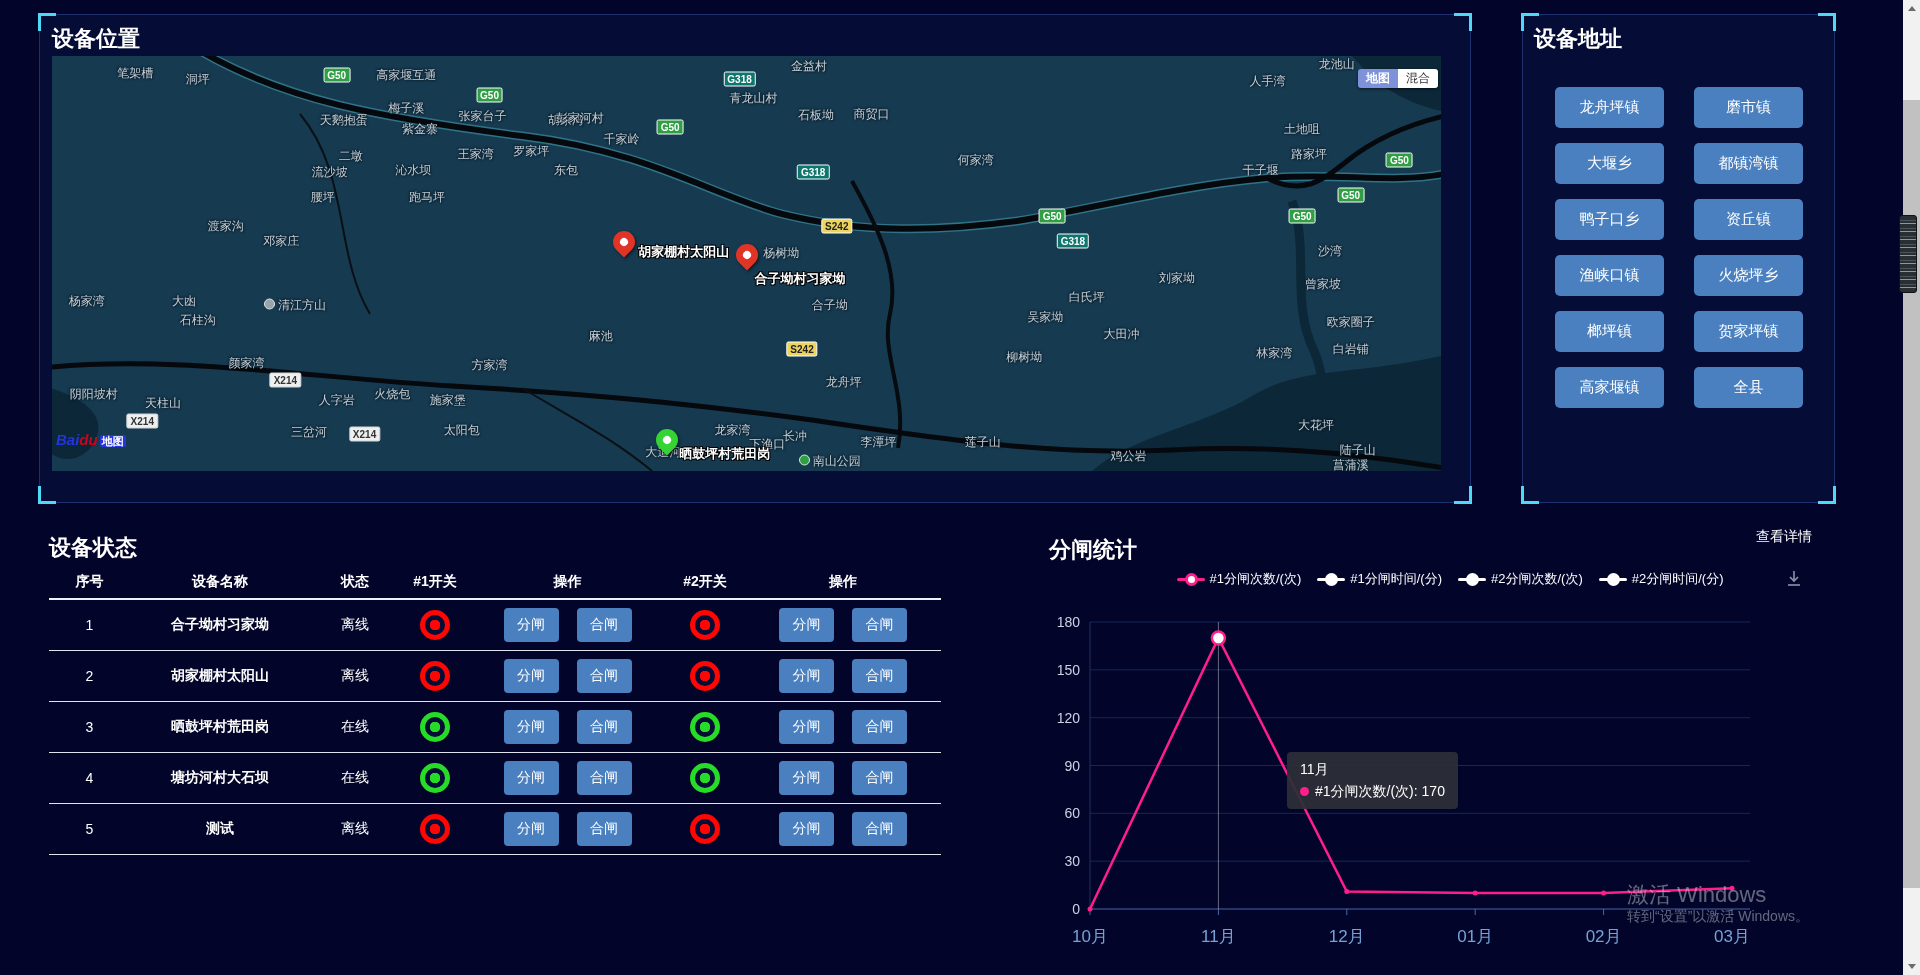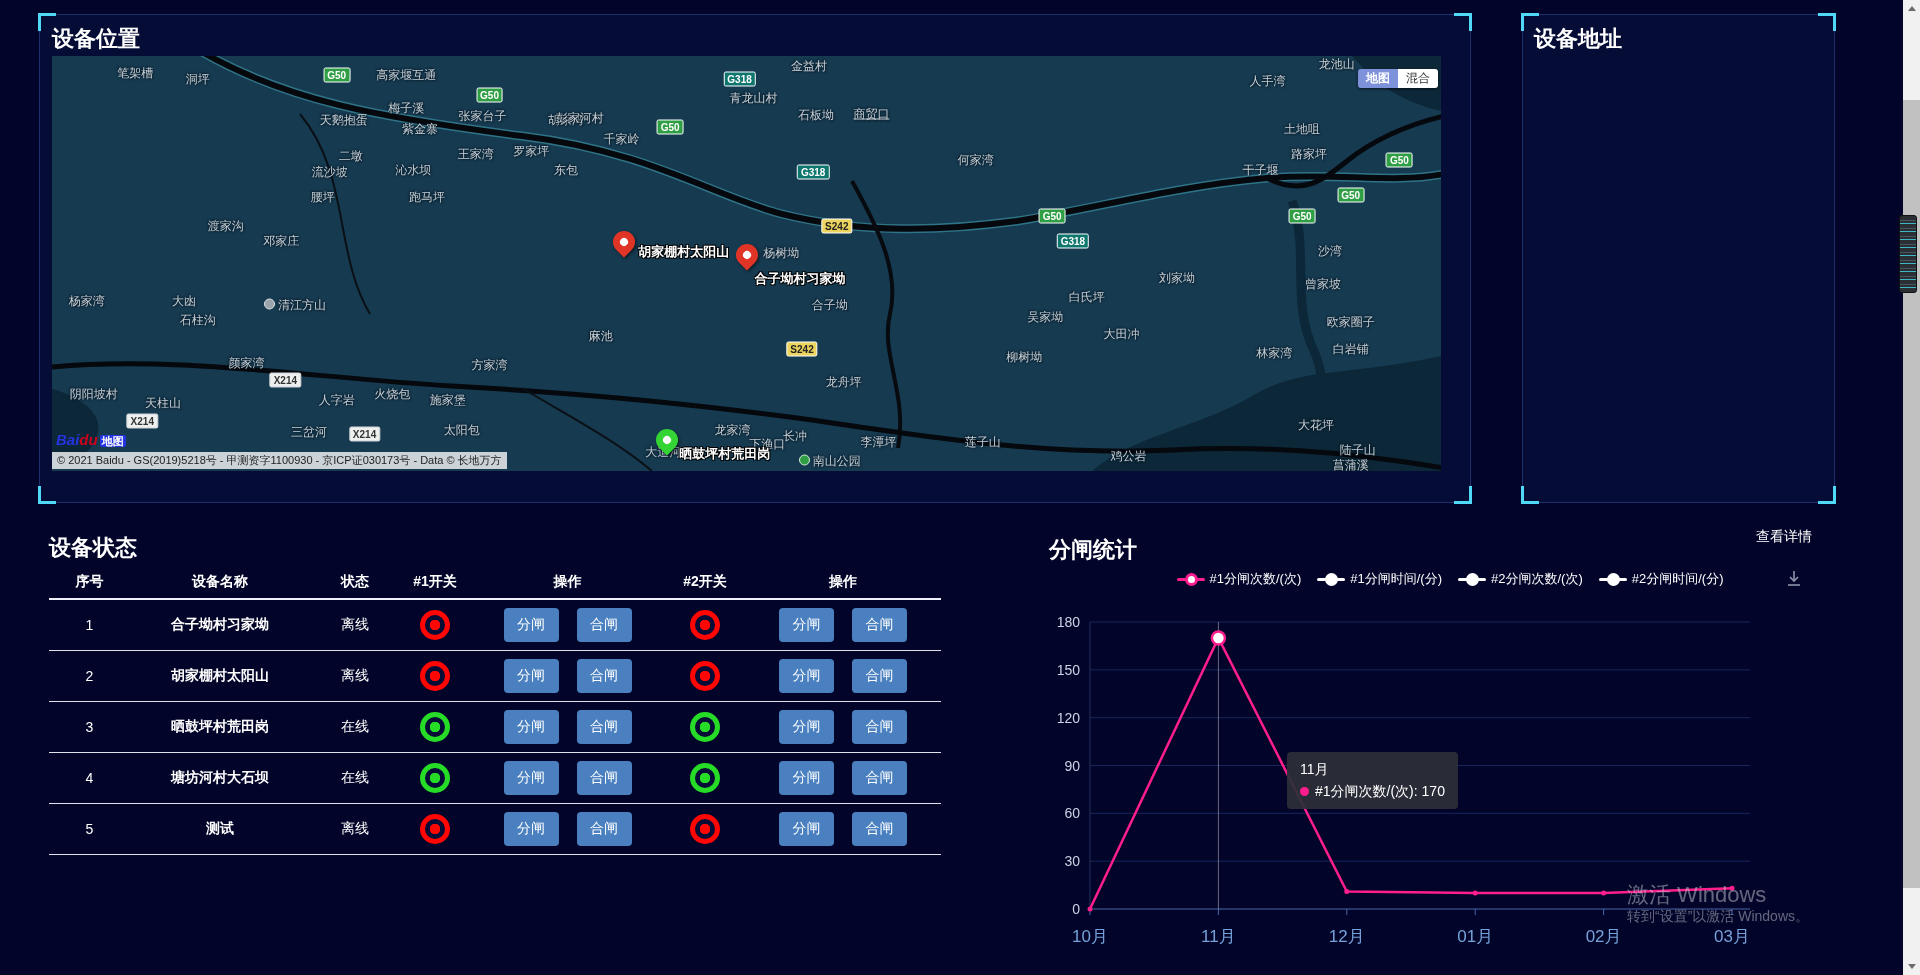--- a/index.html
+++ b/index.html
@@ -127,21 +127,21 @@
         <span class="ml l" style="left: 87.5%; top: 6%;">人手湾</span>
         <span class="ml l" style="left: 21%; top: 15.5%;">天鹅抱蛋</span>
         <span class="ml l" style="left: 25.5%; top: 12.5%;">梅子溪</span>
         <span class="ml l" style="left: 37%; top: 15.5%;">胡家湾</span>
         <span class="ml l" style="left: 26.5%; top: 17.5%;">紫金寨</span>
         <span class="ml l" style="left: 31%; top: 14.5%;">张家台子</span>
         <span class="ml g" style="left: 31.5%; top: 9.5%;">G50</span>
         <span class="ml l" style="left: 38%; top: 15%;">彭家河村</span>
         <span class="ml l" style="left: 41%; top: 20%;">千家岭</span>
         <span class="ml g" style="left: 44.5%; top: 17%;">G50</span>
-        <span class="ml l" style="left: 59%; top: 14%; text-decoration: underline;">商贸口</span>
+        <span class="ml l" style="left: 59%; top: 14%;">商贸口</span>
         <span class="ml l" style="left: 21.5%; top: 24%;">二墩</span>
         <span class="ml l" style="left: 30.5%; top: 23.5%;">王家湾</span>
         <span class="ml l" style="left: 34.5%; top: 23%;">罗家坪</span>
         <span class="ml l" style="left: 37%; top: 27.5%;">东包</span>
         <span class="ml l" style="left: 20%; top: 28%;">流沙坡</span>
         <span class="ml l" style="left: 26%; top: 27.5%;">沁水坝</span>
         <span class="ml l" style="left: 66.5%; top: 25%;">何家湾</span>
         <span class="ml l" style="left: 27%; top: 34%;">跑马坪</span>
         <span class="ml l" style="left: 19.5%; top: 34%;">腰坪</span>
         <span class="ml l" style="left: 90%; top: 17.5%;">土地咀</span>
@@ -209,30 +209,43 @@
         <div class="pin-wrap" style="left: 44.3%; top: 97%;">
           <div class="pin green"></div>
         </div>
         <span class="pin-label" style="left: calc(44.3% + 12px); top: calc(97% - 14px);">晒鼓坪村荒田岗</span>
       </div>
     <div class="map-toggle">
       <span class="mt-map">地图</span>
       <span class="mt-hybrid">混合</span>
     </div>
     <div class="baidu-logo"><span class="b1">Bai</span><span class="b2">du</span><span class="b3">地图</span></div>
-    <div class="attribution">© 2021 Baidu - GS(2019)5218号 - 甲测资字1100930 - 京ICP证030173号 - Data © 长地万方</div>
   </div>
 </section>
 
 <section class="panel" style="left:1522px;top:14px;width:311px;height:487px;">
   <i class="corner c-tl"></i>
   <i class="corner c-tr"></i>
   <i class="corner c-bl"></i>
   <i class="corner c-br"></i>
   <h2 class="panel-title" style="left:11px;top:9px;">设备地址</h2>
+  <div class="addr-grid" id="addrGrid">
+      <div class="addr-btn">龙舟坪镇</div>
+      <div class="addr-btn">磨市镇</div>
+      <div class="addr-btn">大堰乡</div>
+      <div class="addr-btn">都镇湾镇</div>
+      <div class="addr-btn">鸭子口乡</div>
+      <div class="addr-btn">资丘镇</div>
+      <div class="addr-btn">渔峡口镇</div>
+      <div class="addr-btn">火烧坪乡</div>
+      <div class="addr-btn">榔坪镇</div>
+      <div class="addr-btn">贺家坪镇</div>
+      <div class="addr-btn">高家堰镇</div>
+      <div class="addr-btn">全县</div>
+    </div>
 </section>
 
 <section>
   <h2 class="panel-title abs" style="left:49px;top:533px;">设备状态</h2>
   <table id="statusTable">
     <colgroup>
       <col style="width:81px">
         <col style="width:180px">
         <col style="width:90px">
         <col style="width:70px">

